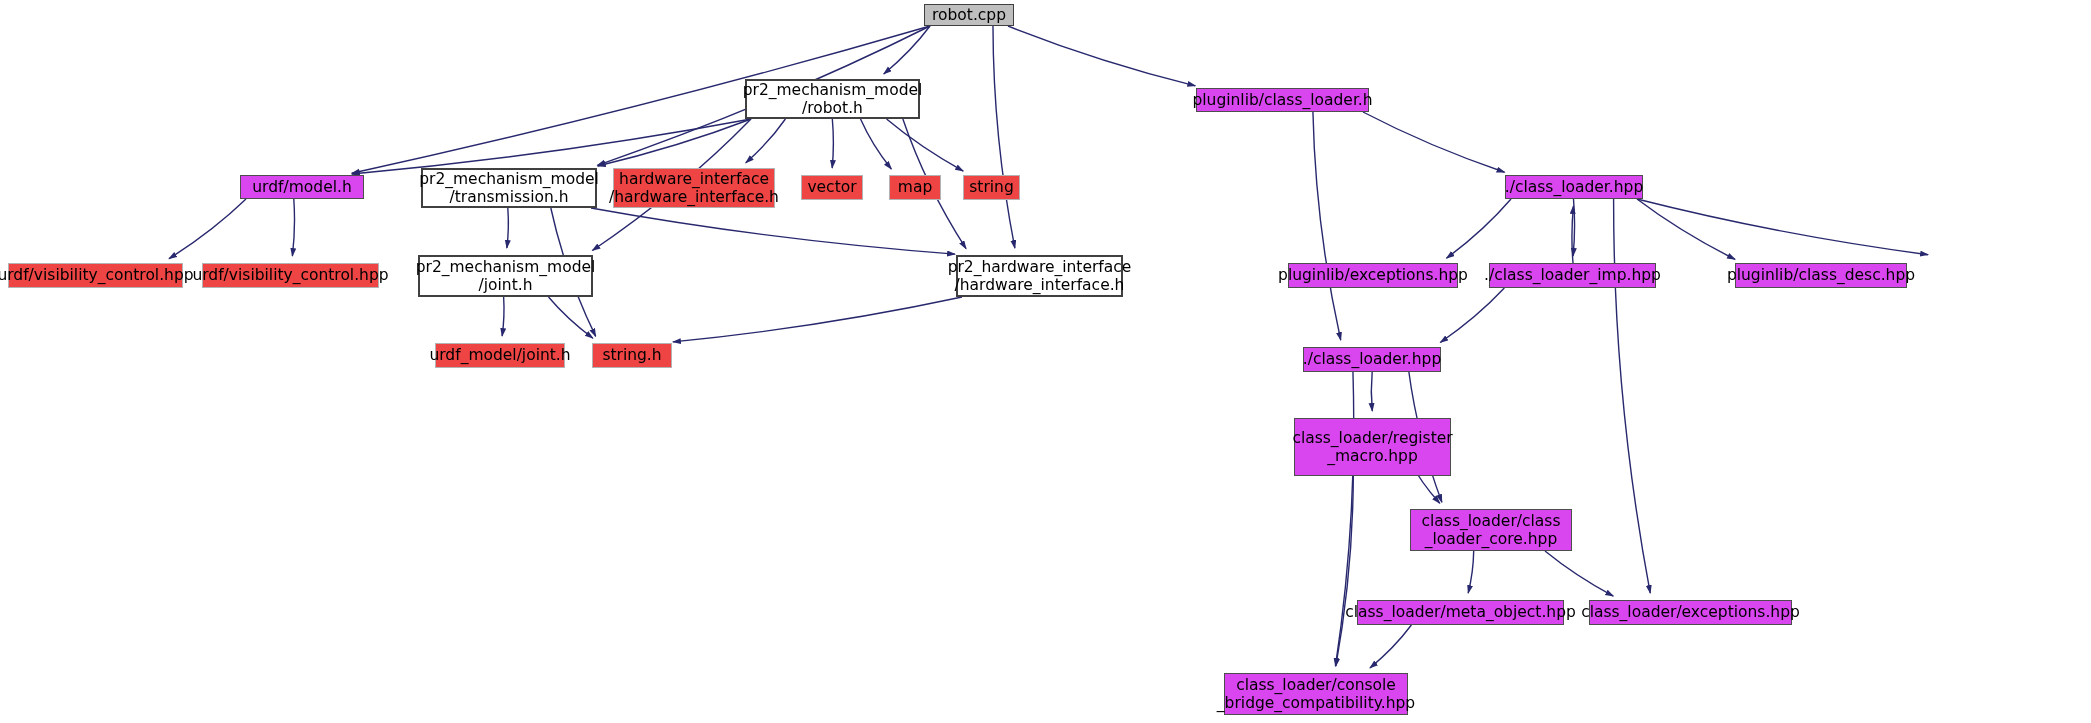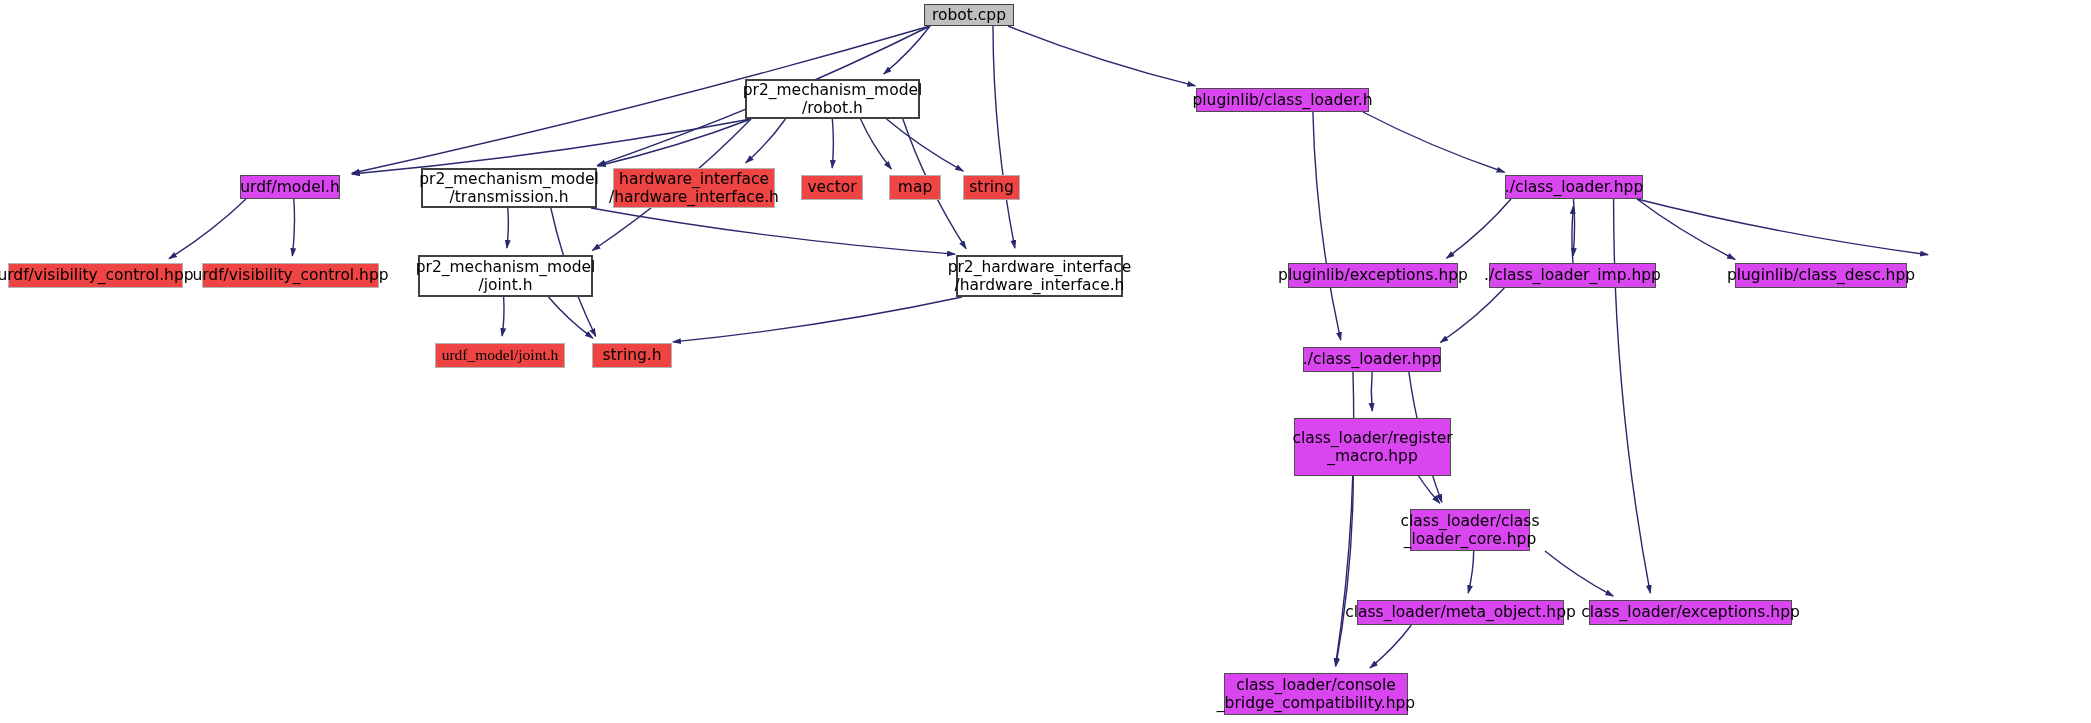--- a/index.html
+++ b/index.html
@@ -60,42 +60,42 @@
       <path d="M1409.22,460 Q1420.904072036993,482.52324830004017 1439.7454179378167,503.27967242340895" fill="none" stroke="#28286e" stroke-width="1.4" marker-end="url(#ah)"></path>
       <path d="M1353.29,460 Q1354.2965611198654,563.3022190360637 1335.8020493560712,666.0250822542502" fill="none" stroke="#28286e" stroke-width="1.4" marker-end="url(#ah)"></path>
       <path d="M1473.7,551 Q1473.3410121304685,572.1386304901663 1468.206585442511,593.0589552057758" fill="none" stroke="#28286e" stroke-width="1.4" marker-end="url(#ah)"></path>
       <path d="M1545,551 Q1575.1884353025084,575.6559893157928 1613.2611416749833,596.1389465866962" fill="none" stroke="#28286e" stroke-width="1.4" marker-end="url(#ah)"></path>
       <path d="M1411.37,625 Q1394.3920902021398,647.7315355333745 1369.9864605122175,667.9586915098089" fill="none" stroke="#28286e" stroke-width="1.4" marker-end="url(#ah)"></path>
     </svg>
 <div class="node root" style="left: 924px; top: 4px; width: 90px; height: 22px;">robot.cpp</div>
     <div class="node bold" style="left: 745px; top: 79px; width: 175px; height: 40px;">pr2_mechanism_model
 /robot.h</div>
     <div class="node hdr" style="left: 1196px; top: 88px; width: 173px; height: 24px;">pluginlib/class_loader.h</div>
-    <div class="node hdr" style="left: 240px; top: 175px; width: 100px; height: 24px;">urdf/model.h</div>
+    <div class="node hdr" style="left: 240px; top: 175px; width: 124px; height: 24px;">urdf/model.h</div>
     <div class="node bold" style="left: 421px; top: 168px; width: 176px; height: 40px;">pr2_mechanism_model
 /transmission.h</div>
     <div class="node sys" style="left: 613px; top: 168px; width: 162px; height: 40px;">hardware_interface
 /hardware_interface.h</div>
     <div class="node sys" style="left: 801px; top: 175px; width: 62px; height: 25px;">vector</div>
     <div class="node sys" style="left: 889px; top: 175px; width: 52px; height: 25px;">map</div>
     <div class="node sys" style="left: 963px; top: 175px; width: 57px; height: 25px;">string</div>
     <div class="node hdr" style="left: 1505px; top: 175px; width: 138px; height: 24px;">./class_loader.hpp</div>
     <div class="node sys" style="left: 8px; top: 263px; width: 175px; height: 25px;">urdf/visibility_control.hpp</div>
     <div class="node sys" style="left: 202px; top: 263px; width: 177px; height: 25px;">urdf/visibility_control.hpp</div>
     <div class="node bold" style="left: 418px; top: 255px; width: 175px; height: 42px;">pr2_mechanism_model
 /joint.h</div>
     <div class="node bold" style="left: 956px; top: 255px; width: 167px; height: 42px;">pr2_hardware_interface
 /hardware_interface.h</div>
     <div class="node hdr" style="left: 1288px; top: 263px; width: 170px; height: 25px;">pluginlib/exceptions.hpp</div>
     <div class="node hdr" style="left: 1489px; top: 263px; width: 167px; height: 25px;">./class_loader_imp.hpp</div>
     <div class="node hdr" style="left: 1735px; top: 263px; width: 172px; height: 25px;">pluginlib/class_desc.hpp</div>
-    <div class="node sys" style="left: 435px; top: 343px; width: 130px; height: 25px; font-family: Liberation Serif, serif;">urdf_model/joint.h</div>
+    <div class="node sys" style="left: 435px; top: 343px; width: 130px; height: 25px;">urdf_model/joint.h</div>
     <div class="node sys" style="left: 592px; top: 343px; width: 80px; height: 25px;">string.h</div>
     <div class="node hdr" style="left: 1303px; top: 347px; width: 138px; height: 25px;">./class_loader.hpp</div>
     <div class="node hdr" style="left: 1294px; top: 418px; width: 157px; height: 58px;">class_loader/register
 _macro.hpp</div>
-    <div class="node hdr" style="left: 1410px; top: 509px; width: 120px; height: 42px;">class_loader/class
+    <div class="node hdr" style="left: 1410px; top: 509px; width: 162px; height: 42px;">class_loader/class
 _loader_core.hpp</div>
     <div class="node hdr" style="left: 1357px; top: 600px; width: 207px; height: 25px;">class_loader/meta_object.hpp</div>
     <div class="node hdr" style="left: 1589px; top: 600px; width: 203px; height: 25px;">class_loader/exceptions.hpp</div>
     <div class="node hdr" style="left: 1224px; top: 673px; width: 184px; height: 42px;">class_loader/console
 _bridge_compatibility.hpp</div>
   </div>
 
 </body></html>

